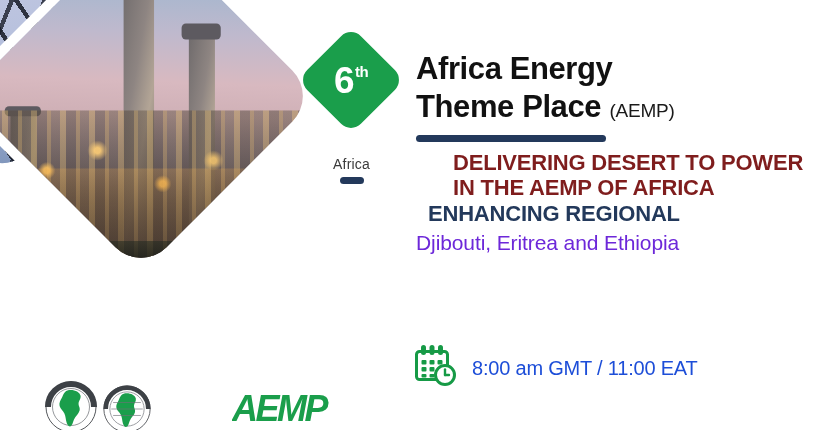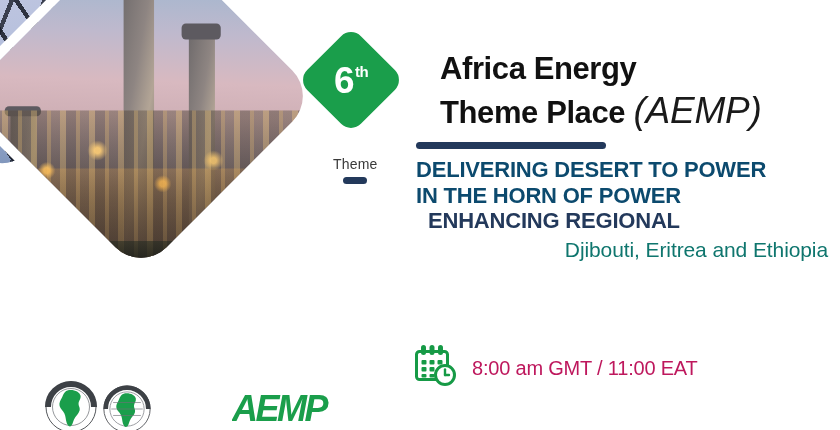--- a/index.html
+++ b/index.html
@@ -227,55 +227,52 @@
     width: 412px;
   }
 
   .title-line {
     font-size: 31px;
     font-weight: bold;
     color: #111111;
     letter-spacing: -0.4px;
     line-height: 1.22;
     white-space: nowrap;
-    margin-left: 24px;
   }
   .title-abbrev {
     font-weight: normal;
-    font-size: 37px;
+    font-size: 19px;
     color: #1a1a1a;
     letter-spacing: -0.2px;
-    font-style: italic;
   }
 
   .rule {
     width: 190px;
     height: 7px;
     border-radius: 4px;
     background: #23395b;
     margin: 9px 0 8px 0;
   }
 
   .theme-text { line-height: 1.17; }
   .theme-line {
     font-size: 22px;
     font-weight: bold;
     letter-spacing: -0.2px;
     white-space: nowrap;
   }
-  .theme-green { color: #0c4a6e; }
+  .theme-green { color: #7f1d1d; margin-left: 37px; }
   .theme-navy  { color: #23395b; margin-left: 12px; }
   .theme-country {
     font-size: 21px;
-    color: #0f766e;
+    color: #6d28d9;
     font-weight: normal;
     letter-spacing: -0.1px;
     margin-top: 4px;
     white-space: nowrap;
-    text-align: right;
   }
 
   
   .date-block {
     position: absolute;
     left: 412px;
     top: 342px;
     display: flex;
     align-items: center;
     gap: 14px;
@@ -284,21 +281,21 @@
   .date-lines { line-height: 1.12; }
   .date-main {
     font-size: 20px;
     font-weight: bold;
     color: #169a46;
     letter-spacing: -0.2px;
     white-space: nowrap;
   }
   .date-time {
     font-size: 20px;
-    color: #be185d;
+    color: #1d4ed8;
     letter-spacing: -0.2px;
     white-space: nowrap;
     margin-top: 2px;
   }
 
   
   .logo-row {
     position: absolute;
     left: 44px;
     bottom: -8px;
@@ -340,38 +337,38 @@
   </div>
 
   <div class="badge-6th">
     <div class="badge-text">
       <span class="badge-num">6</span>
       <span class="badge-sup">th</span>
     </div>
   </div>
 
   <div class="theme-label-wrap">
-    <div class="theme-label">Theme</div>
+    <div class="theme-label">Africa</div>
     <div class="theme-dash"></div>
   </div>
 
   <div class="content">
 
     <div class="title-line">Africa Energy</div>
 
     <div class="title-line">
       <span>Theme Place</span>
       <span class="title-abbrev">(AEMP)</span>
     </div>
 
     <div class="rule"></div>
 
     <div class="theme-text">
       <div class="theme-line theme-green">DELIVERING DESERT TO POWER</div>
-      <div class="theme-line theme-green">IN THE HORN OF POWER</div>
+      <div class="theme-line theme-green">IN THE AEMP OF AFRICA</div>
       <div class="theme-line theme-navy">ENHANCING REGIONAL</div>
       <div class="theme-country">Djibouti, Eritrea and Ethiopia</div>
     </div>
   </div>
 
   <div class="date-block">
     <span class="cal-icon">
       <svg width="46" height="46" viewBox="0 0 46 46" aria-hidden="true">
         <g fill="none" stroke="#169a46" stroke-width="3">
           <rect x="4.5" y="9.5" width="31" height="28" rx="3"></rect>

